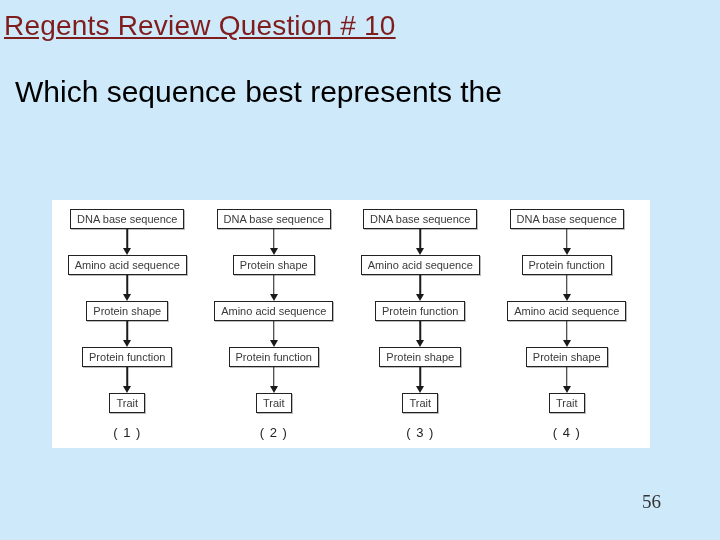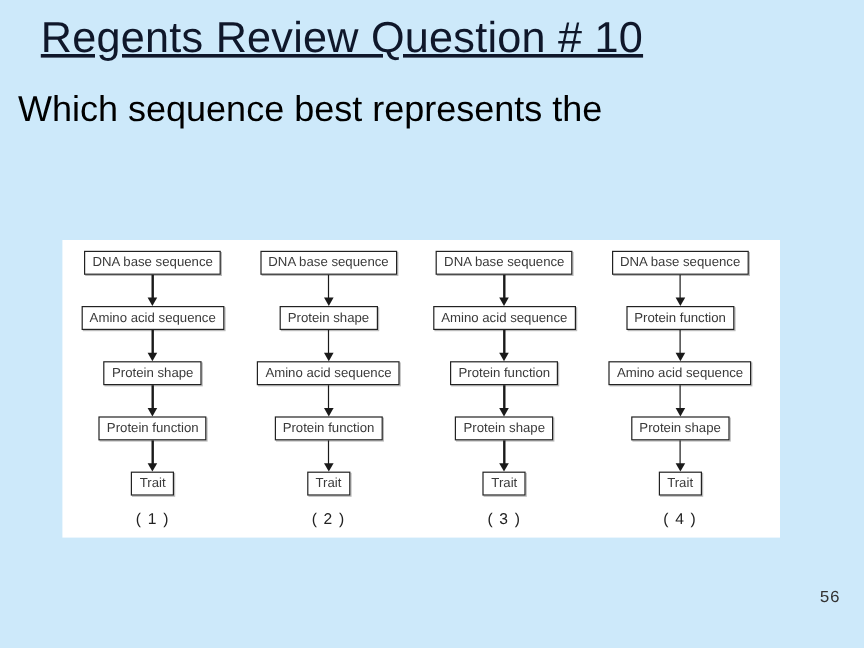--- a/index.html
+++ b/index.html
@@ -4,22 +4,22 @@
 <style>
   html, body { margin: 0; padding: 0; }
   body {
     width: 720px; height: 540px;
     position: relative;
     background: #cde9fa;
     font-family: "Liberation Sans", sans-serif;
     overflow: hidden;
   }
   .slide-title {
-    position: absolute; left: 34px; top: 10px;
-    font-size: 36px; color: #0f172a;
+    position: absolute; left: 4px; top: 10px;
+    font-size: 28px; color: #7f1d1d;
     text-decoration: underline;
     white-space: nowrap;
     letter-spacing: 0.2px;
   }
   .question {
     position: absolute; left: 15px; top: 70px; width: 712px;
     font-size: 30px; line-height: 44px; color: #000;
   }
   .panel {
     position: absolute; left: 52px; top: 200px;
@@ -56,22 +56,22 @@
     border-bottom: none;
   }
   .choice {
     margin-top: 12px;
     font-size: 13px; color: #222222;
     letter-spacing: 1px;
     white-space: nowrap;
   }
   .page-number {
     position: absolute; left: 642px; top: 491px;
-    font-family: Liberation Mono, monospace;
-    font-size: 14px; color: #333333; margin-left: 41px;
+    font-family: Liberation Serif, serif;
+    font-size: 19px; color: #333333;
   }
 </style>
 </head>
 <body>
 
 <div class="slide-title">Regents Review Question # 10</div>
 
 <div class="question">
   <div>Which sequence best represents the</div>
 </div>

